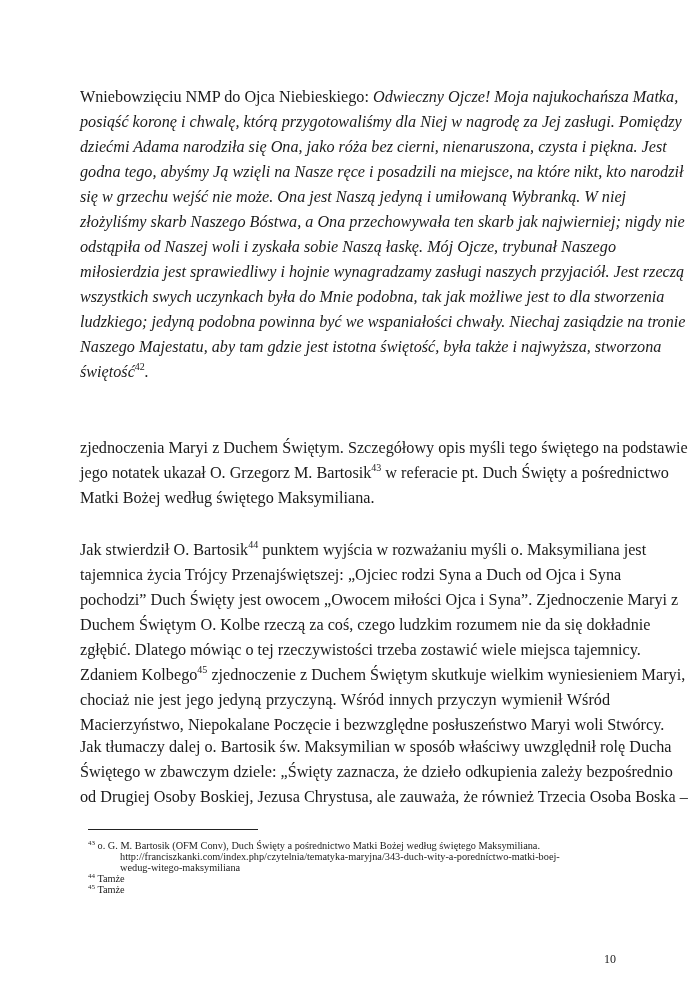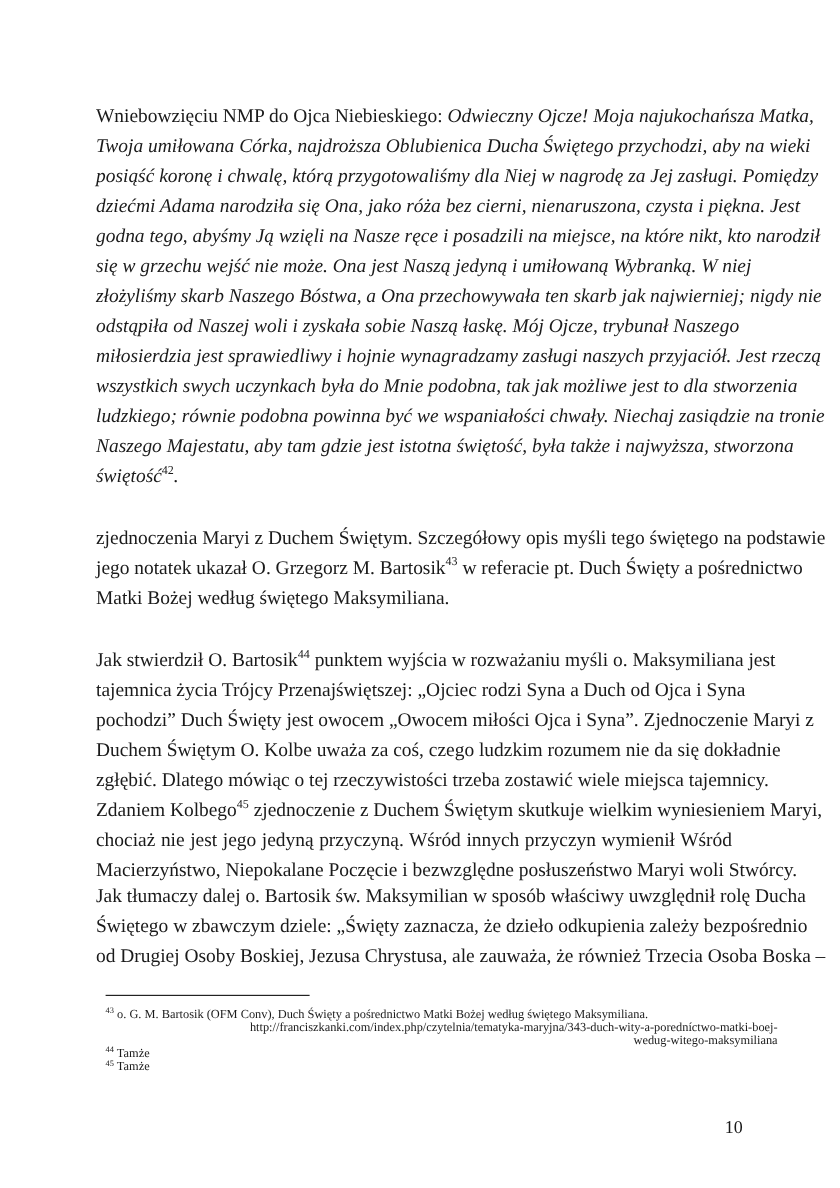--- a/index.html
+++ b/index.html
@@ -11,54 +11,53 @@
   .body-text .line.last { text-align-last: left; }
   .it { font-style: italic; }
   sup { font-size: 10px; line-height: 0; position: relative; top: -1px; vertical-align: super; }
   #p1 { top: 85px; }
   #p2 { top: 436px; }
   #p3 { top: 538px; font-family: Liberation Serif, serif; }
   #p4 { top: 735px; }
   .fn-rule { position: absolute; left: 88px; top: 829px; width: 170px; height: 0; border-top: 1px solid #222; }
   .footnotes { position: absolute; left: 88px; top: 840px; width: 560px; font-size: 10.3px; line-height: 11px; }
   .fn { display: block; white-space: nowrap; }
-  .fn .cont { display: block; padding-left: 32px; text-align: right; }
+  .fn .cont { display: block; padding-left: 32px; }
   .fn sup { font-size: 7px; top: 0; }
-  .page-number { position: absolute; left: 604px; top: 932px; font-size: 15px; }
+  .page-number { position: absolute; left: 604px; top: 952px; font-size: 12px; }
 </style>
 </head>
 <body>
 
 <div class="page">
   <div id="paragraphs">
       <div class="body-text" id="p1">
         <span class="line"><span>Wniebowzięciu NMP do Ojca Niebieskiego: </span><span class="it">Odwieczny Ojcze! Moja najukochańsza Matka,</span></span>
-        <span class="line"><span class="it">Twoja umiłowana Córka, najdroższa Oblubienica Ducha Świętego przychodzi, aby na wieki</span></span>
         <span class="line"><span class="it">posiąść koronę i chwalę, którą przygotowaliśmy dla Niej w nagrodę za Jej zasługi. Pomiędzy</span></span>
         <span class="line"><span class="it">dziećmi Adama narodziła się Ona, jako róża bez cierni, nienaruszona, czysta i piękna. Jest</span></span>
         <span class="line"><span class="it">godna tego, abyśmy Ją wzięli na Nasze ręce i posadzili na miejsce, na które nikt, kto narodził</span></span>
         <span class="line"><span class="it">się w grzechu wejść nie może. Ona jest Naszą jedyną i umiłowaną Wybranką. W niej</span></span>
         <span class="line"><span class="it">złożyliśmy skarb Naszego Bóstwa, a Ona przechowywała ten skarb jak najwierniej; nigdy nie</span></span>
         <span class="line"><span class="it">odstąpiła od Naszej woli i zyskała sobie Naszą łaskę. Mój Ojcze, trybunał Naszego</span></span>
         <span class="line"><span class="it">miłosierdzia jest sprawiedliwy i hojnie wynagradzamy zasługi naszych przyjaciół. Jest rzeczą</span></span>
         <span class="line"><span class="it">wszystkich swych uczynkach była do Mnie podobna, tak jak możliwe jest to dla stworzenia</span></span>
-        <span class="line"><span class="it">ludzkiego; równie podobna powinna być we wspaniałości chwały. Niechaj zasiądzie na tronie</span></span>
+        <span class="line"><span class="it">ludzkiego; jedyną podobna powinna być we wspaniałości chwały. Niechaj zasiądzie na tronie</span></span>
         <span class="line"><span class="it">Naszego Majestatu, aby tam gdzie jest istotna świętość, była także i najwyższa, stworzona</span></span>
         <span class="line last"><span class="it">świętość</span><sup>42</sup><span class="it">.</span></span>
       </div>
       <div class="body-text" id="p2">
         <span class="line"><span>zjednoczenia Maryi z Duchem Świętym. Szczegółowy opis myśli tego świętego na podstawie</span></span>
         <span class="line"><span>jego notatek ukazał O. Grzegorz M. Bartosik</span><sup>43</sup><span> w referacie pt.  Duch Święty a pośrednictwo</span></span>
         <span class="line last"><span>Matki Bożej według świętego Maksymiliana.</span></span>
       </div>
       <div class="body-text" id="p3">
         <span class="line"><span>Jak stwierdził O. Bartosik</span><sup>44</sup><span> punktem wyjścia w rozważaniu myśli o. Maksymiliana  jest</span></span>
         <span class="line"><span>tajemnica życia Trójcy Przenajświętszej: „Ojciec rodzi Syna a Duch od Ojca i Syna</span></span>
         <span class="line"><span>pochodzi” Duch Święty jest owocem „Owocem miłości Ojca i Syna”. Zjednoczenie Maryi z</span></span>
-        <span class="line"><span>Duchem Świętym O. Kolbe uważa za coś, czego ludzkim rozumem nie da się dokładnie</span></span>
+        <span class="line"><span>Duchem Świętym O. Kolbe rzeczą za coś, czego ludzkim rozumem nie da się dokładnie</span></span>
         <span class="line"><span>zgłębić. Dlatego mówiąc o tej rzeczywistości trzeba zostawić wiele miejsca tajemnicy.</span></span>
         <span class="line"><span>Zdaniem Kolbego</span><sup>45</sup><span> zjednoczenie z Duchem Świętym skutkuje wielkim wyniesieniem Maryi,</span></span>
         <span class="line"><span>chociaż nie jest jego jedyną przyczyną. Wśród innych przyczyn wymienił Wśród</span></span>
         <span class="line last"><span>Macierzyństwo, Niepokalane Poczęcie i bezwzględne posłuszeństwo Maryi woli Stwórcy.</span></span>
       </div>
       <div class="body-text" id="p4">
         <span class="line"><span>Jak tłumaczy dalej o. Bartosik św. Maksymilian w sposób właściwy uwzględnił rolę Ducha</span></span>
         <span class="line"><span>Świętego w zbawczym dziele: „Święty zaznacza, że dzieło odkupienia zależy bezpośrednio</span></span>
         <span class="line last"><span>od Drugiej Osoby Boskiej, Jezusa Chrystusa, ale zauważa, że również Trzecia Osoba Boska –</span></span>
       </div>

